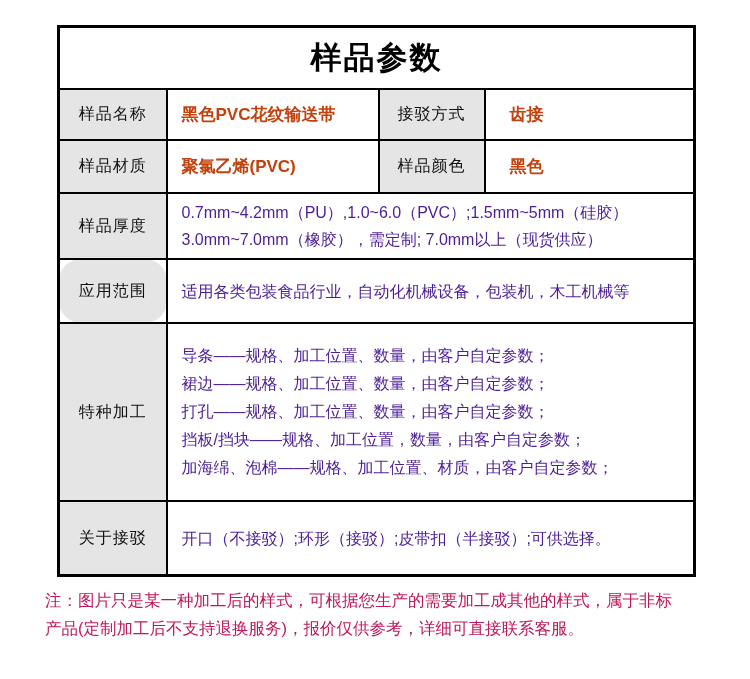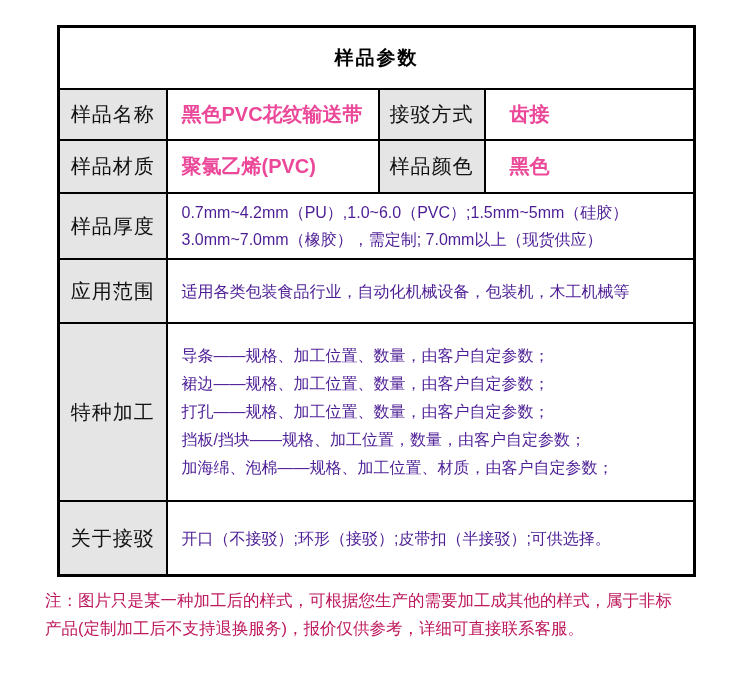--- a/index.html
+++ b/index.html
@@ -29,46 +29,46 @@
   }
   table.spec-table td {
     border: 2px solid #000000;
     vertical-align: middle;
     overflow: hidden;
     white-space: nowrap;
   }
   td.title-cell {
     height: 58px;
     text-align: center;
-    font-size: 19px;
+    font-size: 31px;
     font-weight: bold;
     letter-spacing: 2px;
   }
   td.label-cell {
     background: #e5e5e5;
     text-align: center;
-    font-size: 20px;
+    font-size: 16px;
     letter-spacing: 1px;
     color: #111111;
   }
   td.value-cell {
     font-size: 16px;
     padding-left: 14px;
     color: #4c1d95;
   }
   td.value-bold {
     font-weight: bold;
-    font-size: 20px;
-    color: #ec4899;
+    font-size: 17px;
+    color: #c2410c;
   }
   td.value-pad-lg { padding-left: 24px; }
   tr.row-pair-1 td { height: 47px; }
   tr.row-pair-2 td { height: 49px; }
   tr.row-thickness td { height: 62px; }
-  tr.row-application td { height: 60px; }
+  tr.row-application td { height: 60px; border-radius: 22px; }
   tr.row-special td { height: 174px; }
   tr.row-joint td { height: 70px; }
   .cell-line {
     line-height: 27px;
     white-space: nowrap;
   }
   tr.row-special .cell-line { line-height: 28px; }
   .note {
     position: absolute;
     left: 45px;

